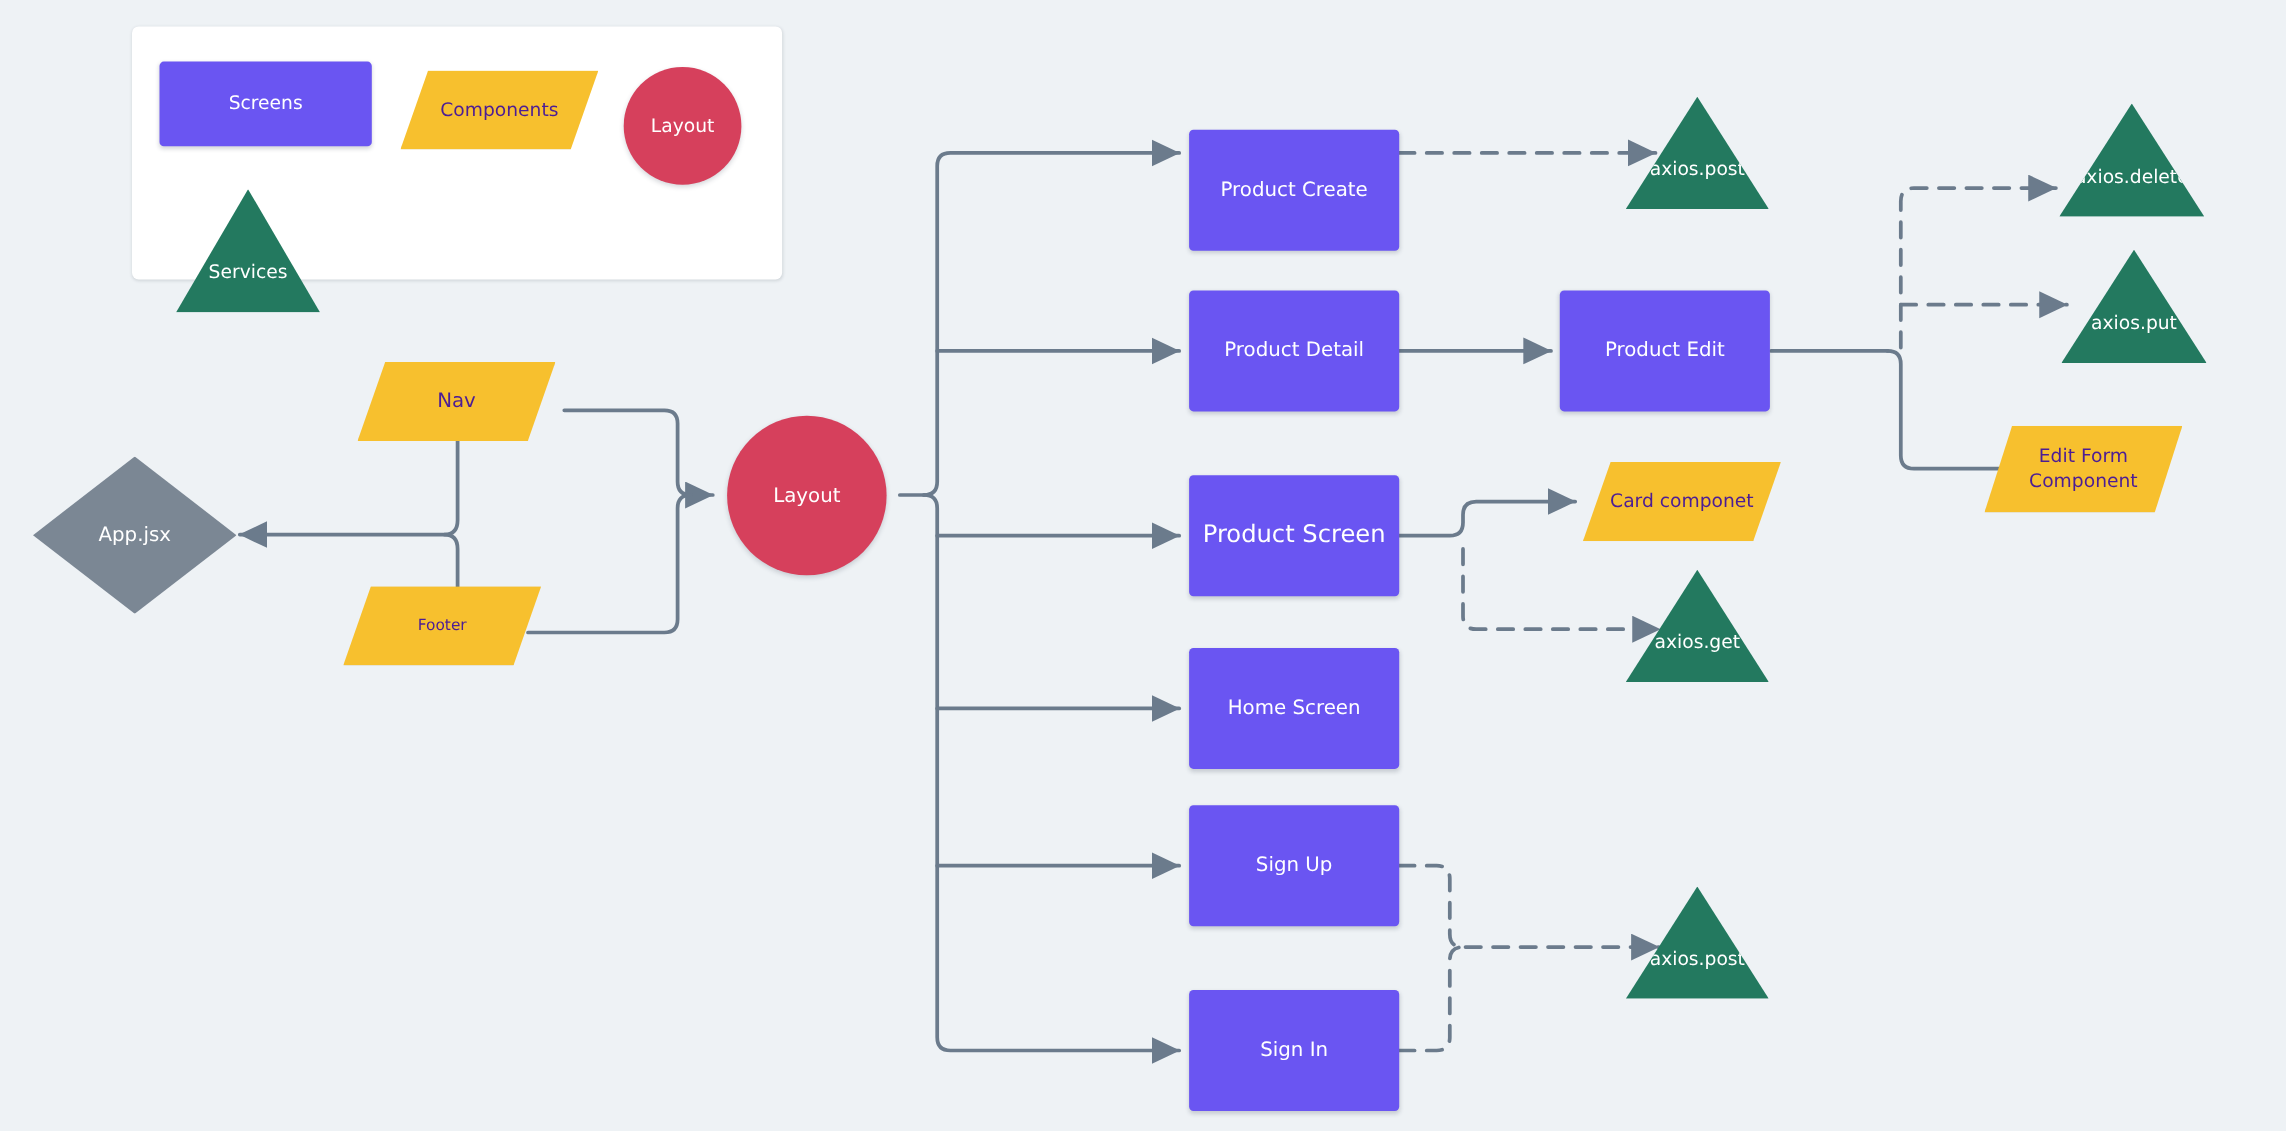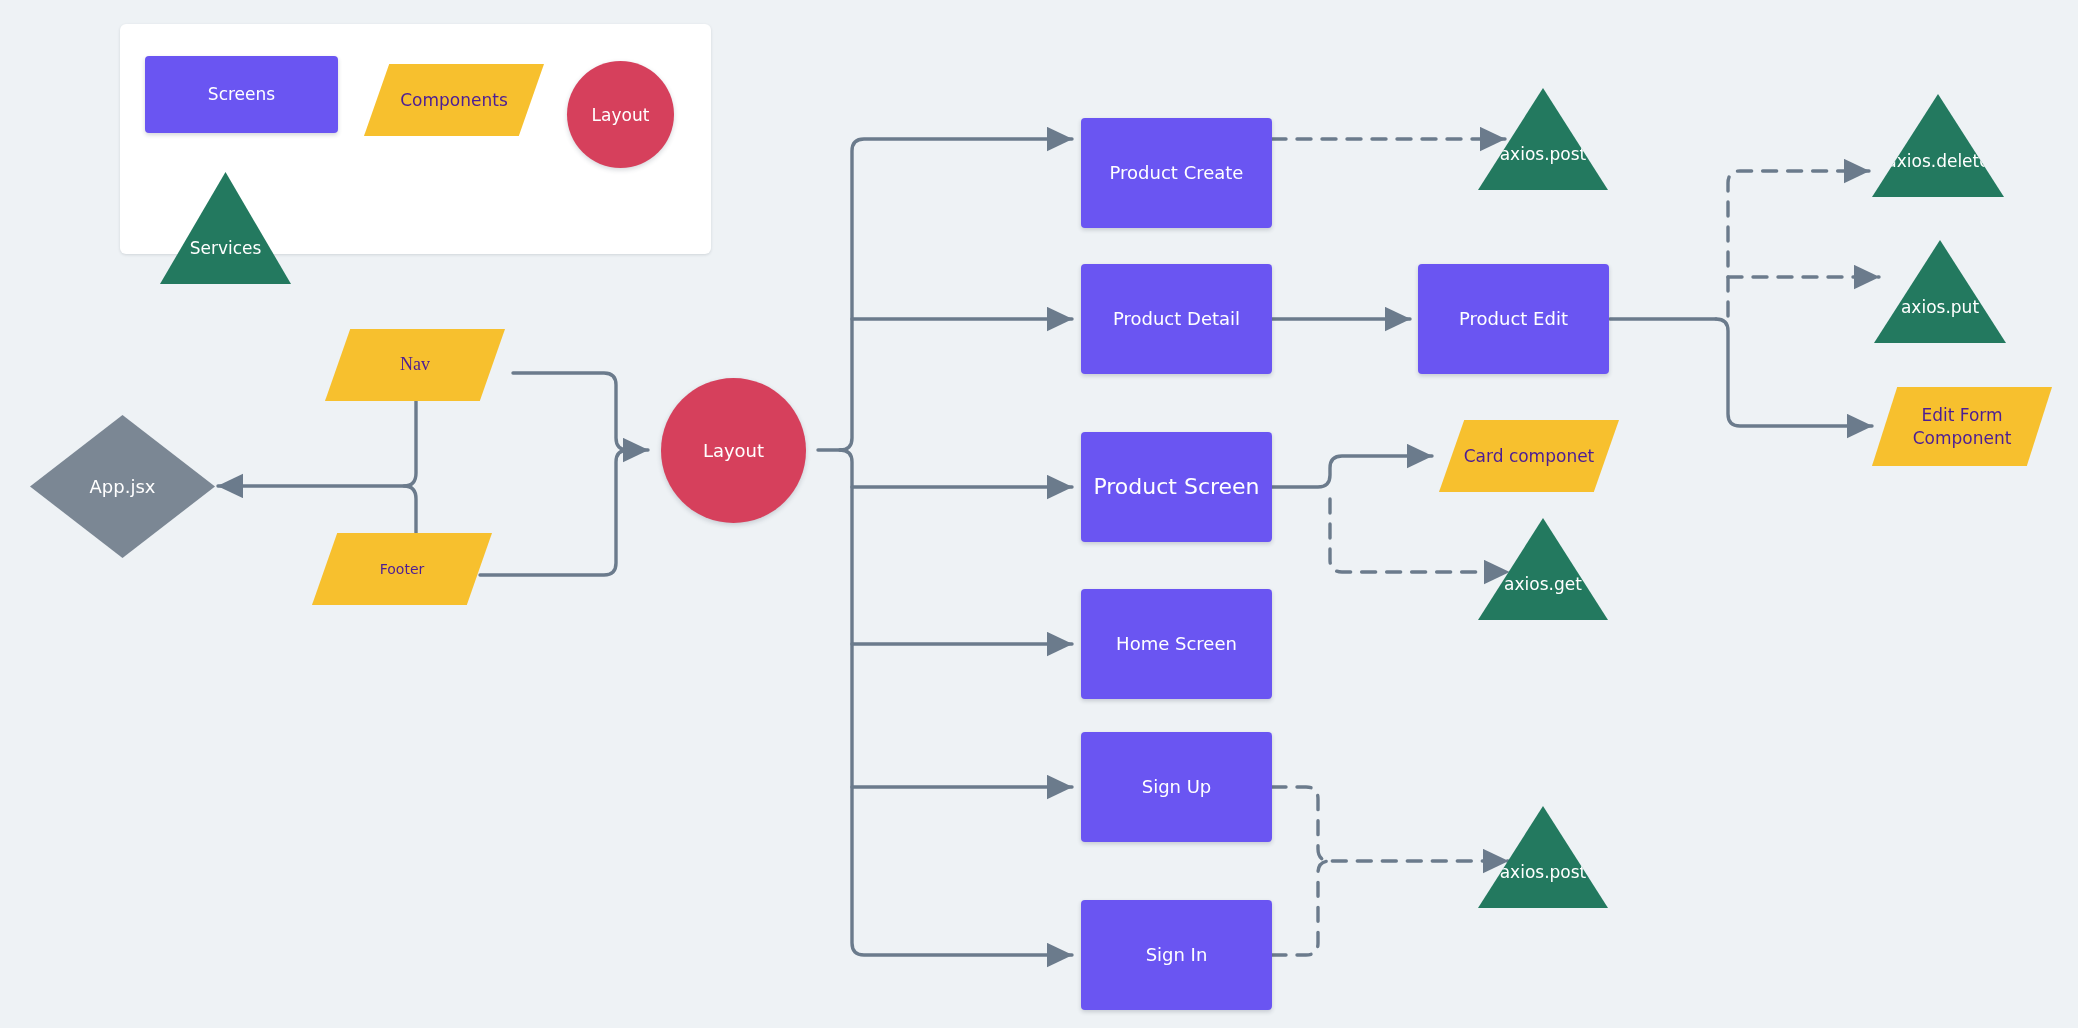--- a/index.html
+++ b/index.html
@@ -118,21 +118,21 @@
     </div>
     <div class="node shape-tri" style="left:40px;top:148px;width:131px;height:112px;font-size:17px;">
       <span class="lbl">Services</span>
     </div>
   </div>
 
   <div class="node shape-diamond" style="left:30px;top:415px;width:185px;height:143px;font-size:18px;">
     <span class="lbl">App.jsx</span>
   </div>
 
-  <div class="node shape-par" style="left:325px;top:329px;width:180px;height:72px;font-size:18px;font-family:Liberation Serif, serif;">
+  <div class="node shape-par" style="left:325px;top:329px;width:180px;height:72px;font-size:18px;">
     <span class="lbl">Nav</span>
   </div>
 
   <div class="node shape-par" style="left:312px;top:533px;width:180px;height:72px;font-size:14px;">
     <span class="lbl">Footer</span>
   </div>
 
   <div class="node shape-circle" style="left:661px;top:378px;width:145px;height:145px;font-size:18px;">
     <span class="lbl">Layout</span>
   </div>
@@ -162,36 +162,36 @@
   </div>
 
   <div class="node shape-rect" style="left:1418px;top:264px;width:191px;height:110px;font-size:18px;">
     <span class="lbl">Product Edit</span>
   </div>
 
   <div class="node shape-par" style="left:1439px;top:420px;width:180px;height:72px;font-size:17px;">
     <span class="lbl">Card componet</span>
   </div>
 
-  <div class="node shape-par" style="left:1872px;top:387px;width:180px;height:79px;font-size:17px;">
+  <div class="node shape-par" style="left:1804px;top:387px;width:180px;height:79px;font-size:17px;">
     <span class="lbl">
       <span>Edit Form</span><br>
       <span>Component</span>
     </span>
   </div>
 
   <div class="node shape-tri" style="left:1478px;top:88px;width:130px;height:102px;font-size:17px;">
     <span class="lbl">axios.post</span>
   </div>
 
   <div class="node shape-tri" style="left:1872px;top:94px;width:132px;height:103px;font-size:17px;">
     <span class="lbl">axios.delete</span>
   </div>
 
-  <div class="node shape-tri" style="left:1874px;top:240px;width:132px;height:103px;font-size:17px;">
+  <div class="node shape-tri" style="left:1874px;top:227px;width:132px;height:103px;font-size:17px;">
     <span class="lbl">axios.put</span>
   </div>
 
   <div class="node shape-tri" style="left:1478px;top:518px;width:130px;height:102px;font-size:17px;">
     <span class="lbl">axios.get</span>
   </div>
 
   <div class="node shape-tri" style="left:1478px;top:806px;width:130px;height:102px;font-size:17px;">
     <span class="lbl">axios.post</span>
   </div>

